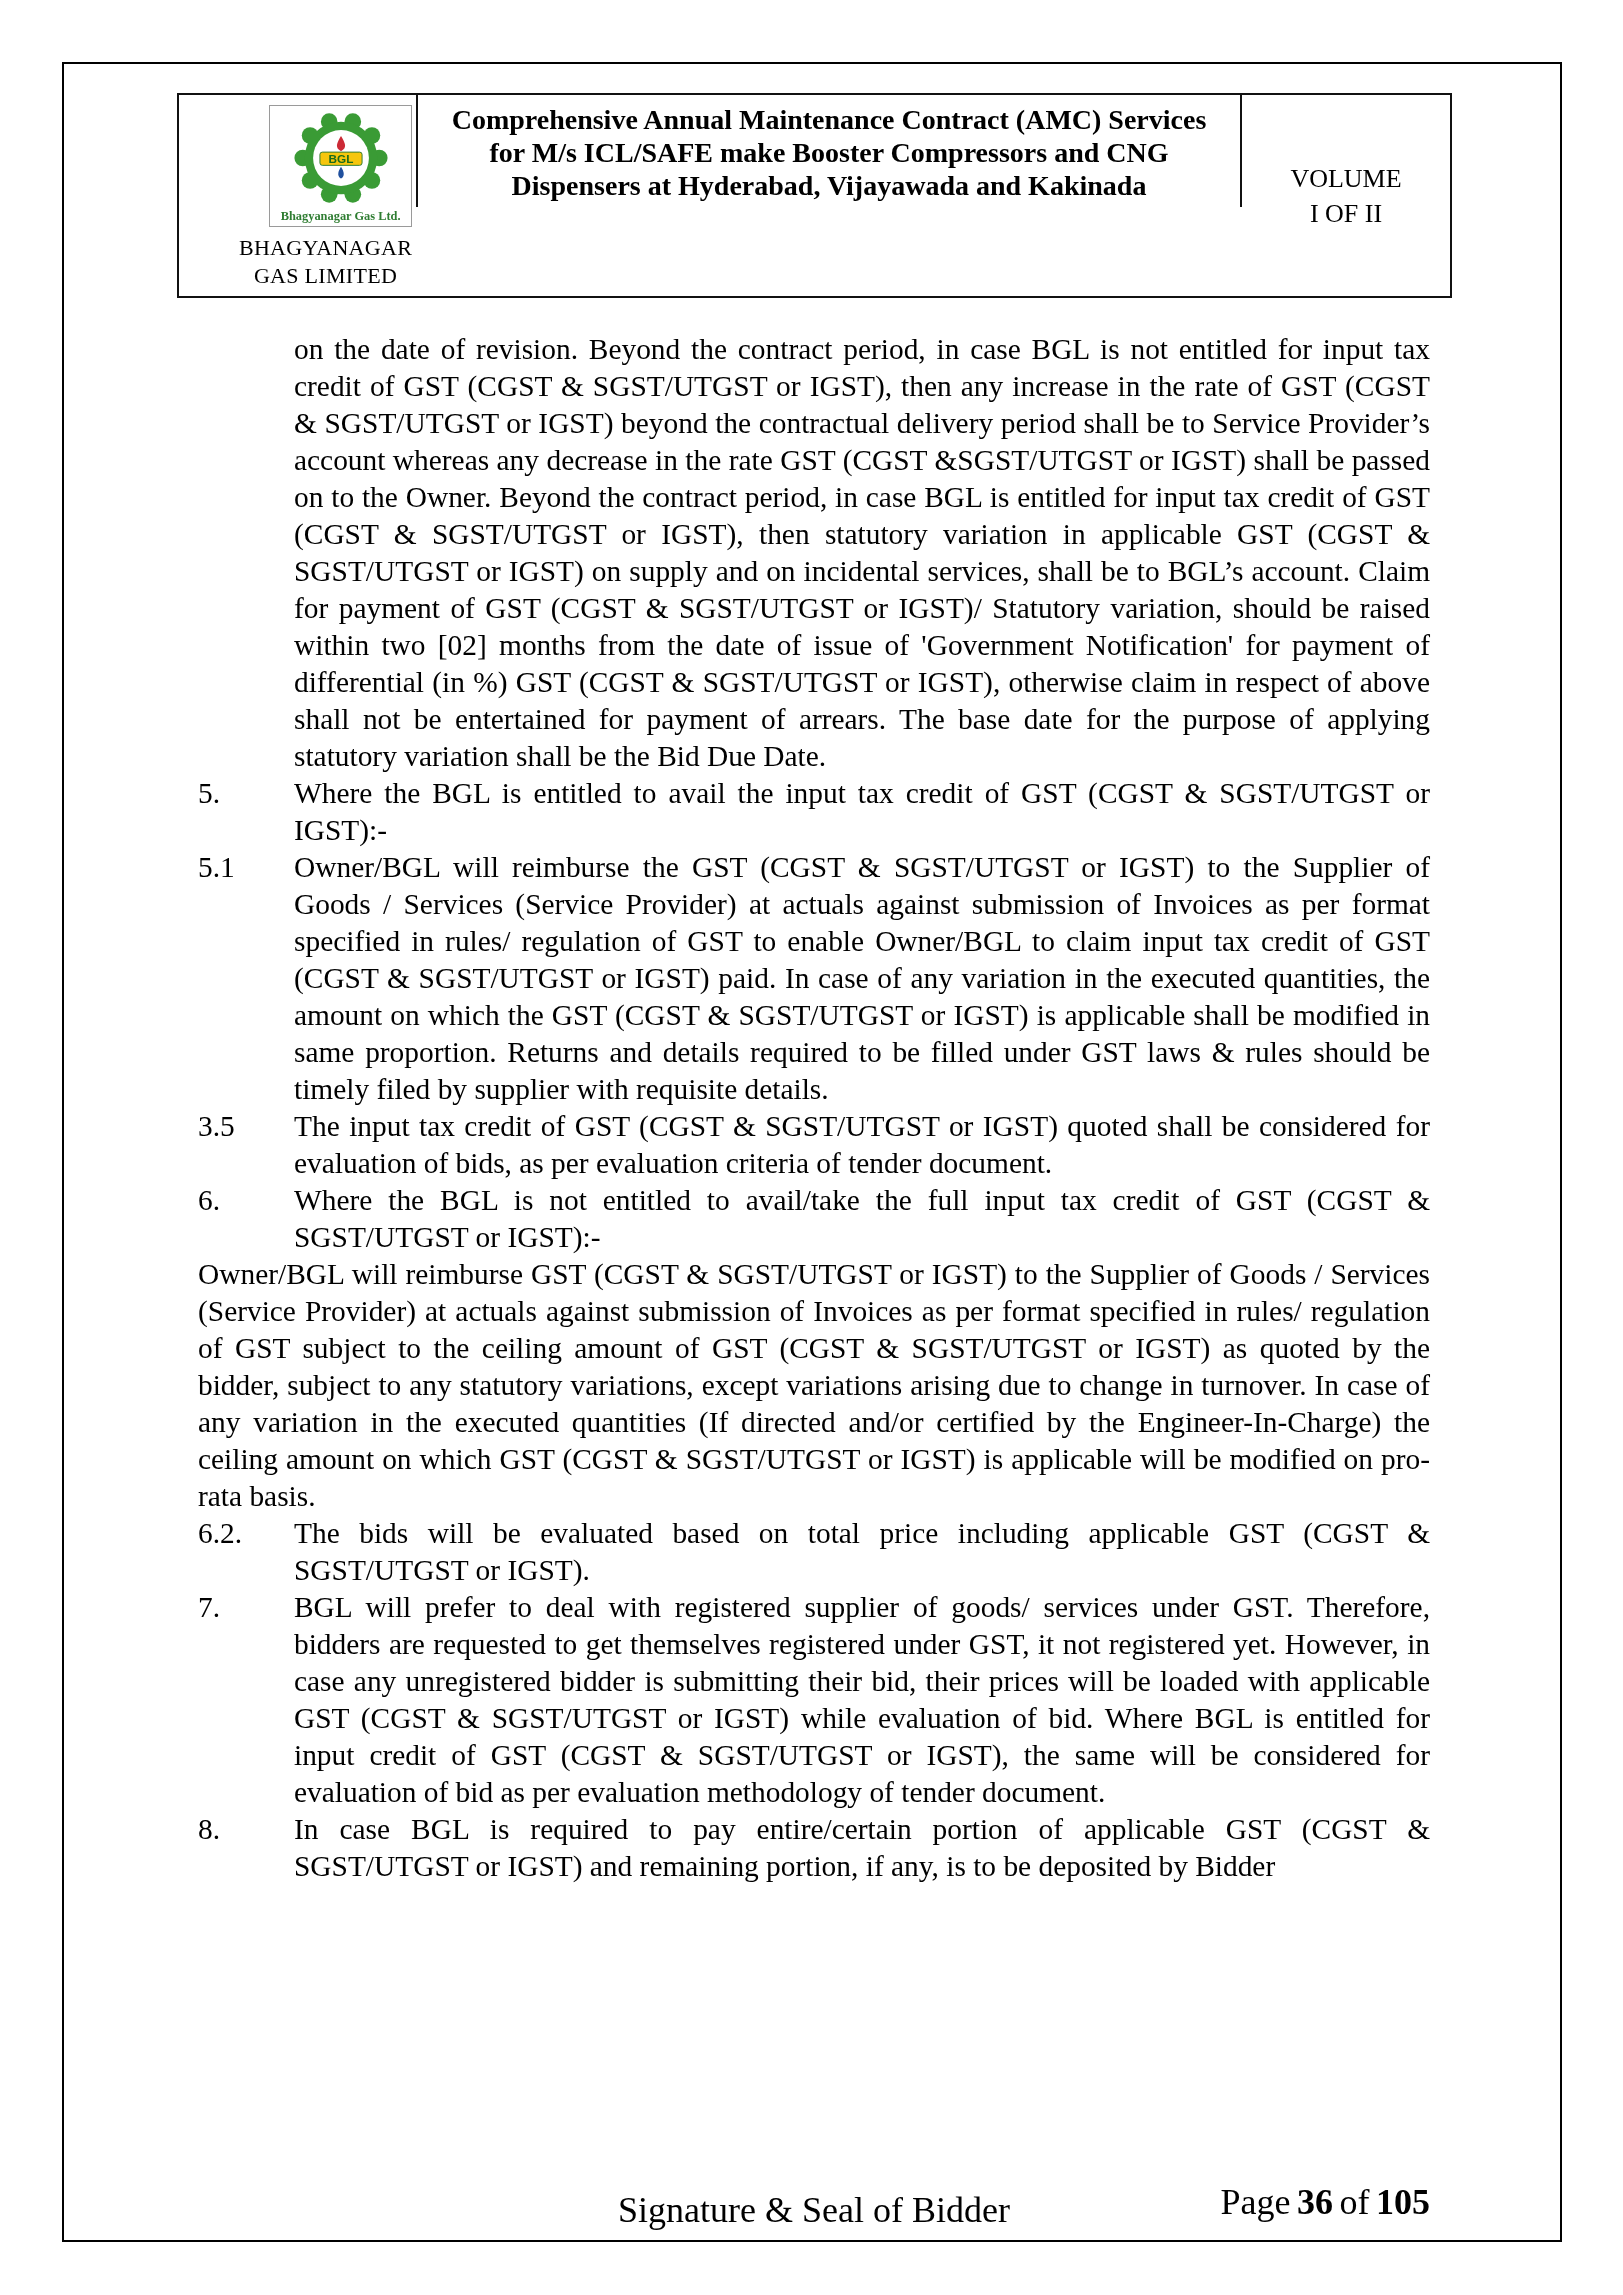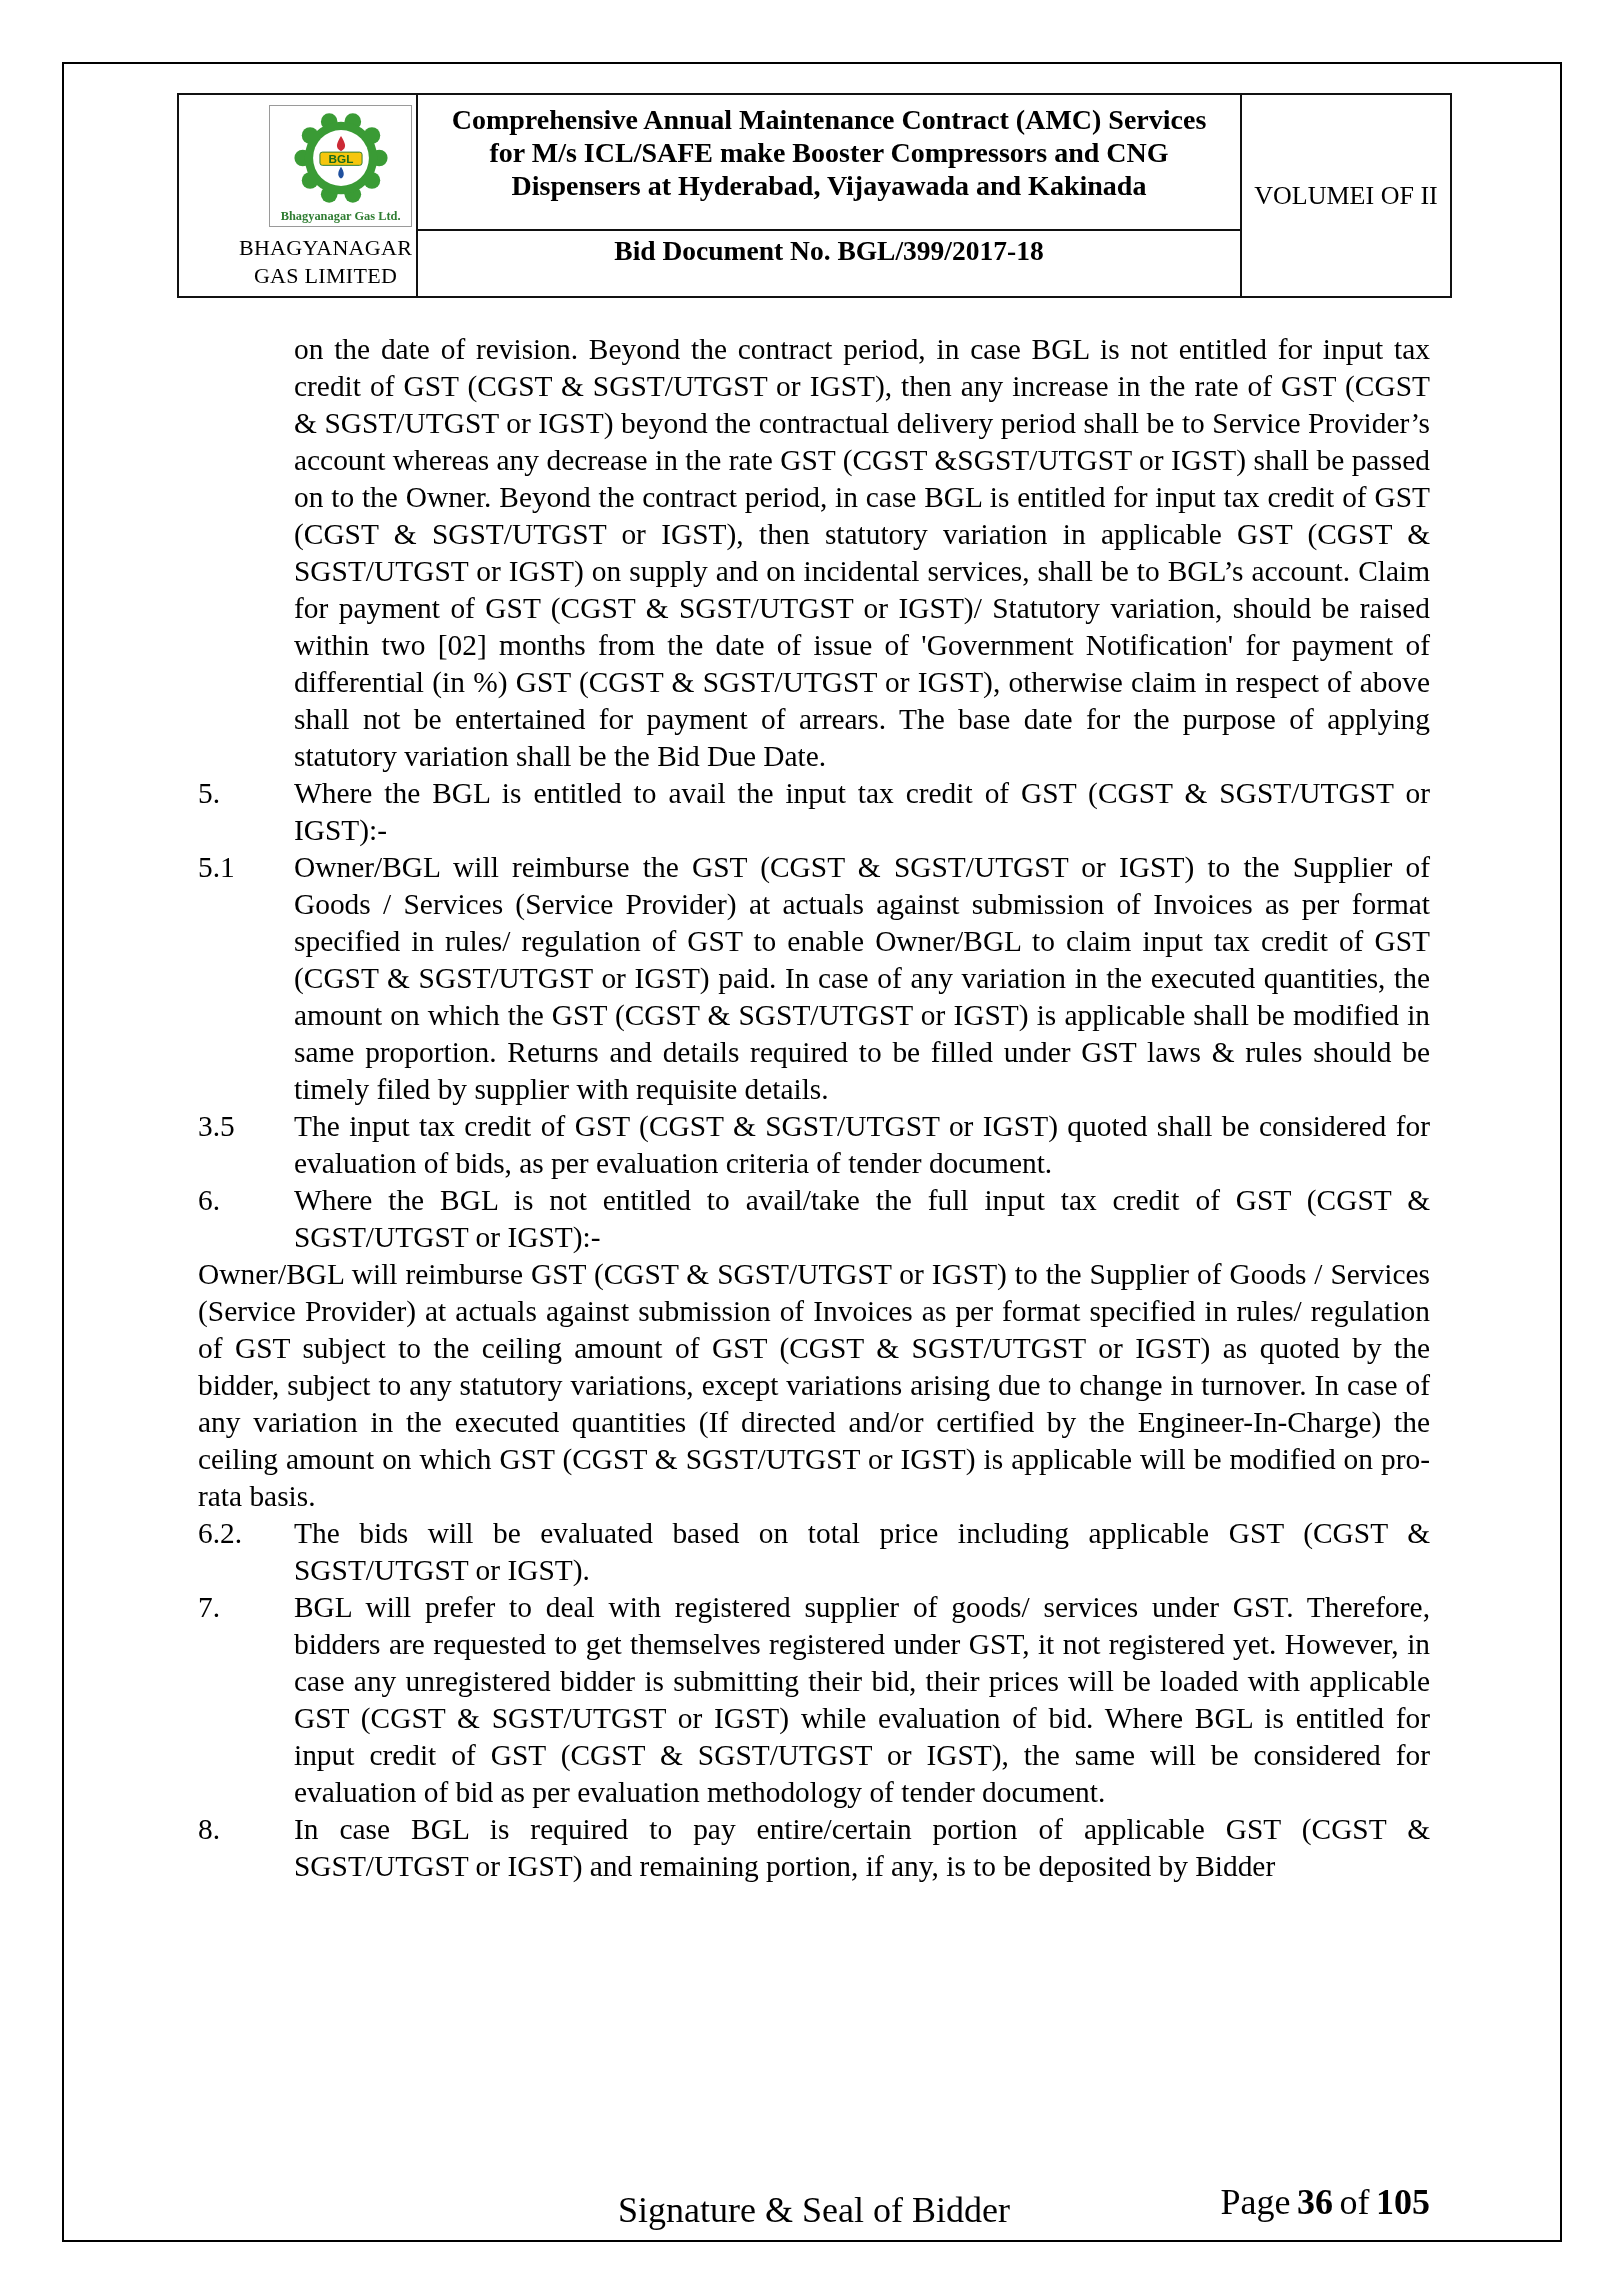--- a/index.html
+++ b/index.html
@@ -39,21 +39,21 @@
     font-weight:bold; font-size:28px; line-height:33px;
     text-align:center; padding:7.9px 18.3px 5.2px;
   }
   .bid-cell {
     grid-column:2; grid-row:2;
     border-left:2px solid #111; border-right:2px solid #111; border-top:2px solid #111;
     font-weight:bold; font-size:27.5px; text-align:center; padding:3.9px 0 7.9px;
   }
   .volume-cell {
     grid-column:3; grid-row:1/3;
-    display:flex; flex-direction:row; justify-content:center; align-items:center;
+    display:flex; flex-direction:column; justify-content:center; align-items:center;
     font-size:26px; line-height:35px;
   }
   
   .body-text { position:absolute; left:134px; top:267px; width:1232px; font-size:29.4px; line-height:37px; }
   .para { display:flex; }
   .para-num { flex:0 0 96px; }
   .para-txt { flex:1; text-align:justify; }
   
   .footer {
     position:absolute; left:134px; width:1232px; bottom:17px; height:34px;
@@ -101,21 +101,20 @@
         </div>
       </div>
 
       <div class="cell title-cell">Comprehensive Annual Maintenance Contract (AMC) Services for M/s ICL/SAFE make Booster Compressors and CNG Dispensers at Hyderabad, Vijayawada and Kakinada</div>
 
       <div class="cell volume-cell">
         <span>VOLUME</span>
         <span>I OF II</span>
       </div>
 
-      <div class="cell bid-cell">Bid Document No. BGL/399/2017-18</div>
 
     </div>
 
     <div class="body-text">
   <div class="para">
     <span class="para-num"></span>
     <span class="para-txt">on the date of revision. Beyond the contract period, in case BGL is not entitled for input tax credit of GST (CGST &amp; SGST/UTGST or IGST), then any increase in the rate of GST (CGST &amp; SGST/UTGST or IGST) beyond the contractual delivery period shall be to Service Provider’s account whereas any decrease in the rate GST (CGST &amp;SGST/UTGST or IGST) shall be passed on to the Owner. Beyond the contract period, in case BGL is entitled for input tax credit of GST (CGST &amp; SGST/UTGST or IGST), then statutory variation in applicable GST (CGST &amp; SGST/UTGST or IGST) on supply and on incidental services, shall be to BGL’s account. Claim for payment of GST (CGST &amp; SGST/UTGST or IGST)/ Statutory variation, should be raised within two [02] months from the date of issue of 'Government Notification' for payment of differential (in %) GST (CGST &amp; SGST/UTGST or IGST), otherwise claim in respect of above shall not be entertained for payment of arrears. The base date for the purpose of applying statutory variation shall be the Bid Due Date.</span>
   </div>
 
   <div class="para">

